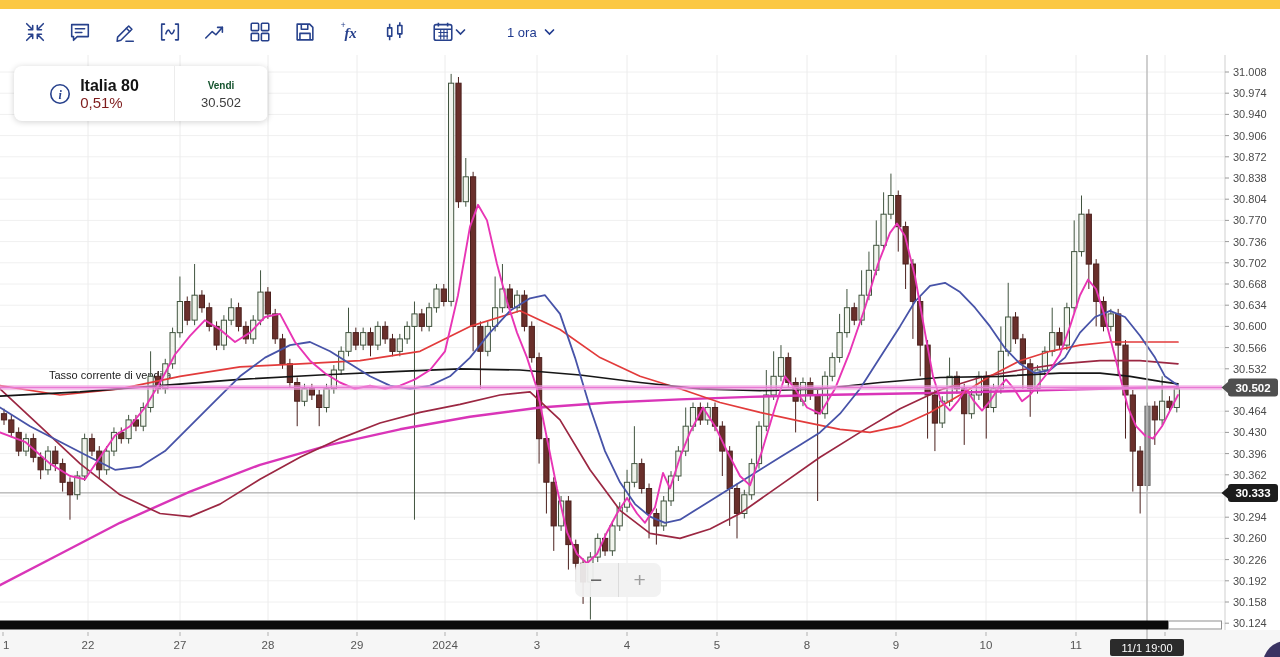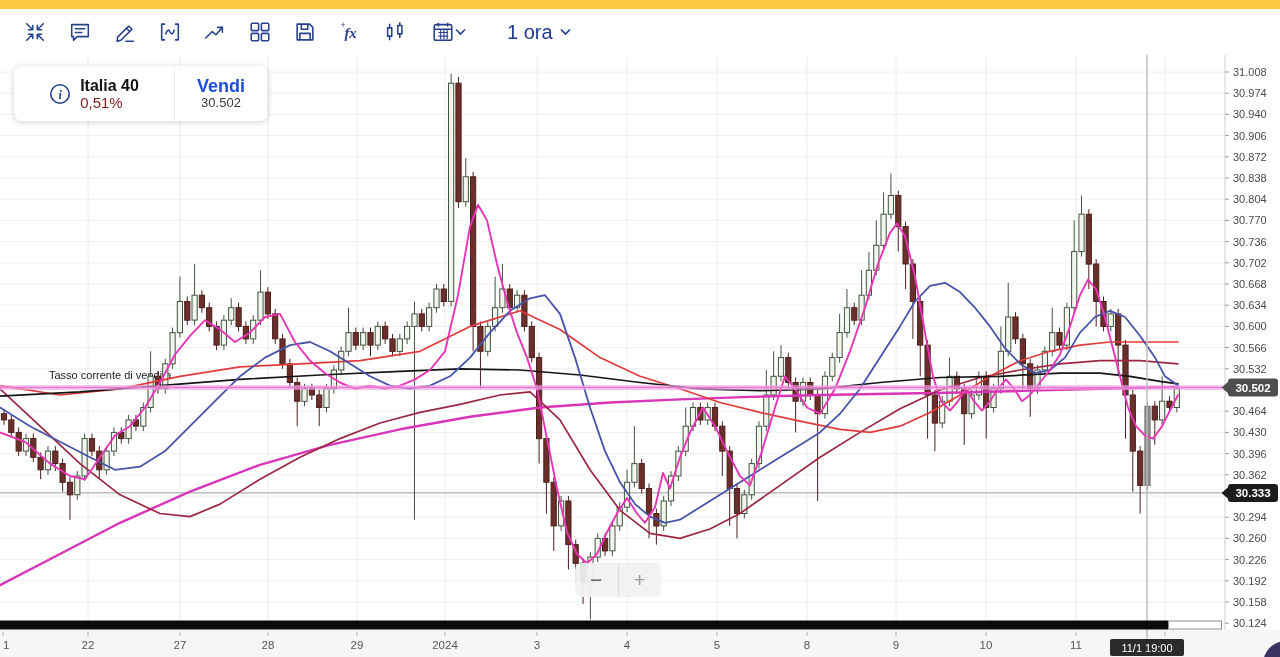--- a/index.html
+++ b/index.html
@@ -5,32 +5,32 @@
   html,body{margin:0;padding:0;}
   .stage{position:relative;width:1280px;height:657px;background:#ffffff;overflow:hidden;
          font-family:"Liberation Sans", sans-serif;}
   .accent-bar{position:absolute;top:0;left:0;width:1280px;height:9px;background:#fbc844;z-index:30;}
   .toolbar{position:absolute;top:9px;left:0;width:1280px;height:46px;background:#ffffff;z-index:30;
            display:flex;align-items:center;padding-left:12px;box-sizing:border-box;}
   .tbtn{width:45px;height:38px;display:flex;align-items:center;justify-content:center;
         background:transparent;border:none;cursor:pointer;padding:0;}
   .tbtn svg{display:block;}
   .tf-btn{display:flex;align-items:center;gap:7px;margin-left:22px;background:none;border:none;cursor:pointer;
-          color:#1f3a8f;font-size:20px;font-weight:500;font-family:"Liberation Sans",sans-serif;}
+          color:#1f3a8f;font-size:13px;font-weight:500;font-family:"Liberation Sans",sans-serif;}
   .chev{width:11px;height:8px;}
   .cal-btn{width:62px;}
   .info-card{position:absolute;left:14px;top:66px;height:55px;background:#fff;border-radius:8px;z-index:25;
              box-shadow:0 1px 6px rgba(0,0,0,.18);display:flex;align-items:stretch;}
   .ic-sec{display:flex;flex-direction:column;justify-content:center;padding:0 16px;}
   .ic-first{flex-direction:row;align-items:center;gap:9px;width:128px;border-right:1px solid #ececec;}
   .ic-name{font-size:16px;font-weight:bold;color:#141414;line-height:18px;}
   .ic-chg{font-size:15px;color:#7f1d1d;line-height:16px;}
   .ic-quote{width:60px;align-items:center;text-align:center;}
   .ic-quote.mid{border-right:1px solid #ececec;}
-  .ic-lab{font-size:18px;font-weight:bold;color:#1d4ed8;line-height:18px;}
+  .ic-lab{font-size:10px;font-weight:bold;color:#14532d;line-height:18px;}
   .ic-val{font-size:13px;color:#3d3d3d;line-height:16px;}
   .zoom-panel{position:absolute;left:575px;top:563px;width:86px;height:34px;z-index:20;
               background:rgba(241,241,241,.93);border-radius:7px;display:flex;}
   .zbtn{flex:1;background:none;border:none;cursor:pointer;font-size:21px;line-height:30px;
         font-family:"Liberation Sans",sans-serif;}
   .zbtn.zminus{color:#5f5f5f;border-right:1px solid #dcdcdc;}
   .zbtn.zplus{color:#9e9e9e;}
   #chart-svg{position:absolute;left:0;top:0;z-index:5;}
 </style>
 </head>
@@ -589,21 +589,21 @@
     </button>
   </div>
 
   <div class="info-card">
     <div class="ic-sec ic-first">
       <svg width="22" height="22" viewBox="0 0 22 22" fill="none">
         <circle cx="11" cy="11" r="9.2" stroke="#27418c" stroke-width="1.6"></circle>
         <text x="9.6" y="16" font-size="12" font-style="italic" font-weight="bold" fill="#27418c" font-family="Liberation Serif, serif">i</text>
       </svg>
       <div>
-        <div class="ic-name">Italia 40</div>
+        <div class="ic-name">Italia 80</div>
         <div class="ic-chg">0,51%</div>
       </div>
     </div>
     <div class="ic-sec ic-quote mid">
       <div class="ic-lab">Vendi</div>
       <div class="ic-val">30.502</div>
     </div>
   </div>
 
   <div class="zoom-panel">

